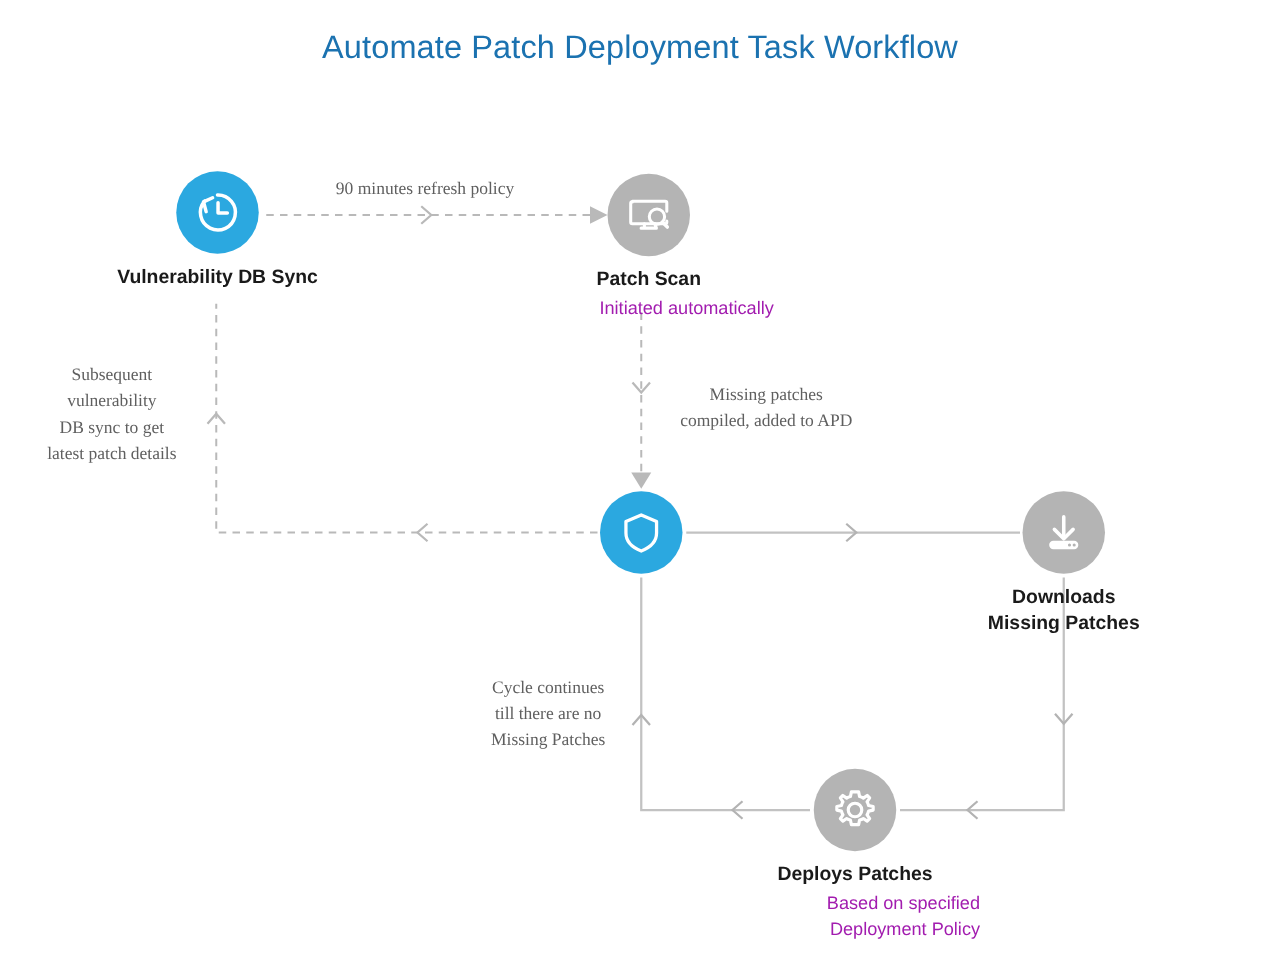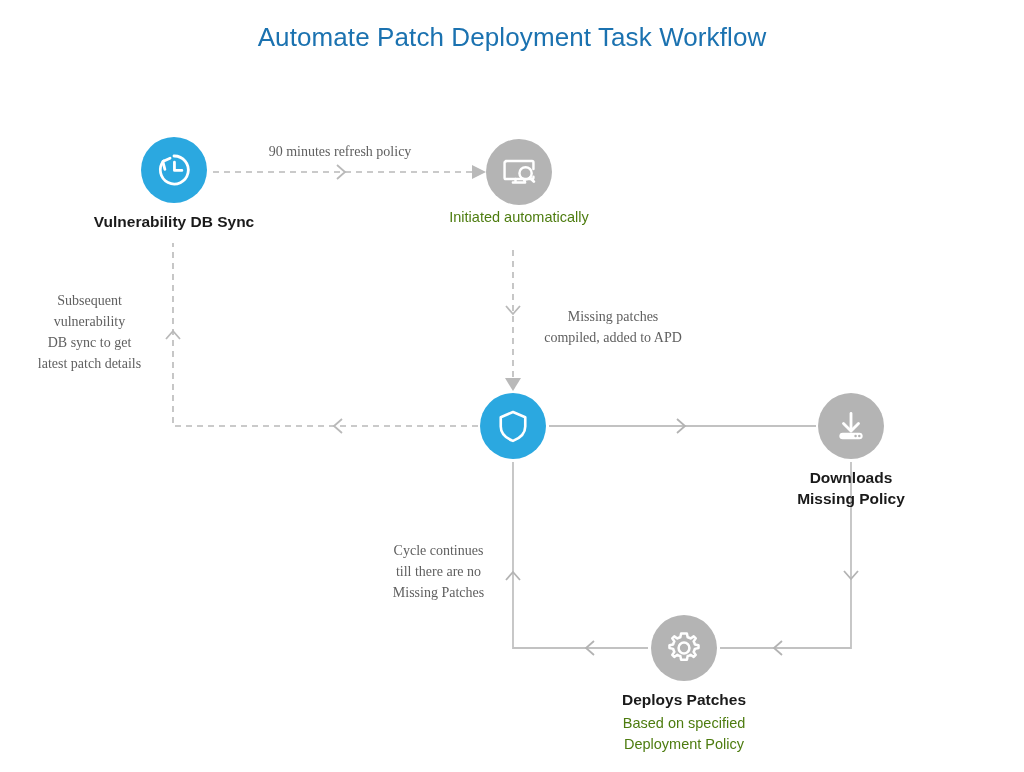--- a/index.html
+++ b/index.html
@@ -73,23 +73,24 @@
     font-size: 15.5px;
     font-weight: bold;
     color: #1a1a1a;
     line-height: 1.34;
     white-space: pre-line;
   }
   .node .subtitle {
     margin-top: 2px;
     font-size: 14.5px;
     font-weight: 400;
-    color: #4d7c0f;
+    color: #a21caf;
     line-height: 1.45;
     white-space: pre-line;
+    text-align: right;
   }
 
   
   .edge-label {
     position: absolute;
     font-size: 14px;
     color: #5f5f5f;
     line-height: 1.5;
     white-space: pre-line;
     font-family: Liberation Serif, serif;
@@ -171,20 +172,21 @@
     <div class="bubble gray">
       <svg width="42" height="42" viewBox="0 0 48 48">
         <path d="M9 11.5 h30 a1.5 1.5 0 0 1 1.5 1.5 v7.5
                  M40.5 29.5 v1 a1.5 1.5 0 0 1 -1.5 1.5 h-30
                  a1.5 1.5 0 0 1 -1.5 -1.5 v-17 a1.5 1.5 0 0 1 1.5 -1.5" fill="none" stroke="#ffffff" stroke-width="2.8" stroke-linecap="round"></path>
         <path d="M20 32 v4 M17 36 h14 l-1.5 -4" fill="none" stroke="#ffffff" stroke-width="2.8" stroke-linecap="round" stroke-linejoin="round"></path>
         <circle cx="31.5" cy="25.5" r="7" fill="none" stroke="#ffffff" stroke-width="2.8"></circle>
         <line x1="36.6" y1="30.6" x2="41" y2="35" stroke="#ffffff" stroke-width="3.2" stroke-linecap="round"></line>
       </svg>
     </div>
+    <div class="title">Patch Scan</div>
     <div class="subtitle">Initiated automatically</div>
   </div>
 
   <div class="node" style="left:513px; top:393px;">
     <div class="bubble blue">
       <svg width="42" height="42" viewBox="0 0 48 48">
         <path d="M24 8 L38 14 v10.5 C38 32.5 31.5 38 24 41
                  C16.5 38 10 32.5 10 24.5 V14 Z" fill="none" stroke="#ffffff" stroke-width="3" stroke-linejoin="round"></path>
       </svg>
     </div>
@@ -195,21 +197,21 @@
     <div class="bubble gray">
       <svg width="40" height="40" viewBox="0 0 48 48">
         <line x1="24" y1="9" x2="24" y2="28" stroke="#ffffff" stroke-width="3.4" stroke-linecap="round"></line>
         <polyline points="15,21 24,30 33,21" fill="none" stroke="#ffffff" stroke-width="3.4" stroke-linecap="round" stroke-linejoin="round"></polyline>
         <rect x="10" y="32" width="28" height="8" rx="4" fill="#ffffff"></rect>
         <circle cx="29.5" cy="36" r="1.5" fill="#b4b4b4"></circle>
         <circle cx="34" cy="36" r="1.5" fill="#b4b4b4"></circle>
       </svg>
     </div>
     <div class="title">Downloads
-Missing Policy</div>
+Missing Patches</div>
     <div class="subtitle"></div>
   </div>
 
   <div class="node" style="left:684px; top:615px;">
     <div class="bubble gray">
       <svg width="42" height="42" viewBox="0 0 48 48">
         <path d="M24 7.5 l3.3 0 0.9 4.2 a12.8 12.8 0 0 1 3.4 1.4 l3.5 -2.4 2.3 2.3
                  -2.4 3.5 a12.8 12.8 0 0 1 1.4 3.4 l4.2 0.9 0 3.3 -4.2 0.9
                  a12.8 12.8 0 0 1 -1.4 3.4 l2.4 3.5 -2.3 2.3 -3.5 -2.4
                  a12.8 12.8 0 0 1 -3.4 1.4 l-0.9 4.2 -3.3 0 -3.3 0 -0.9 -4.2

